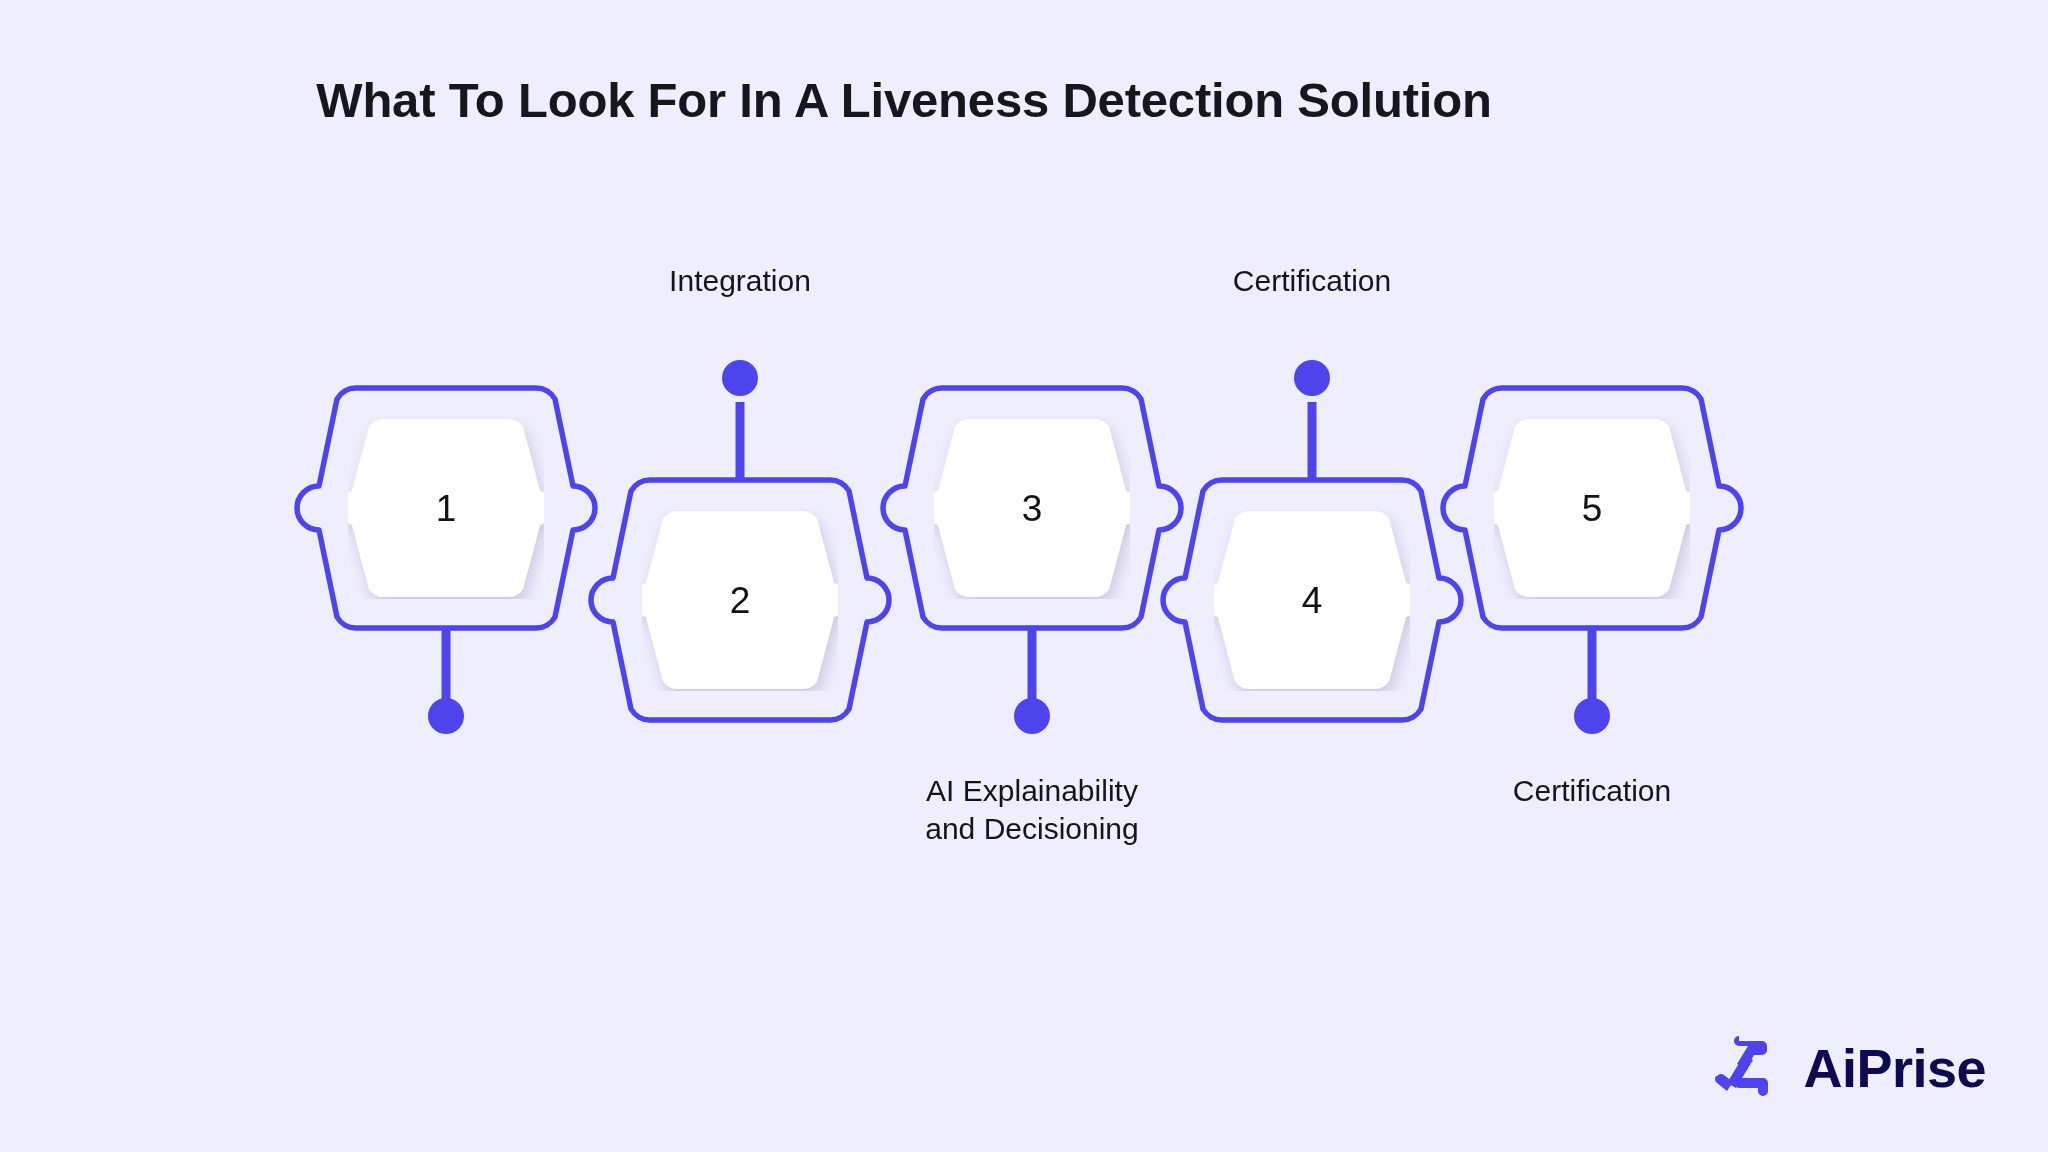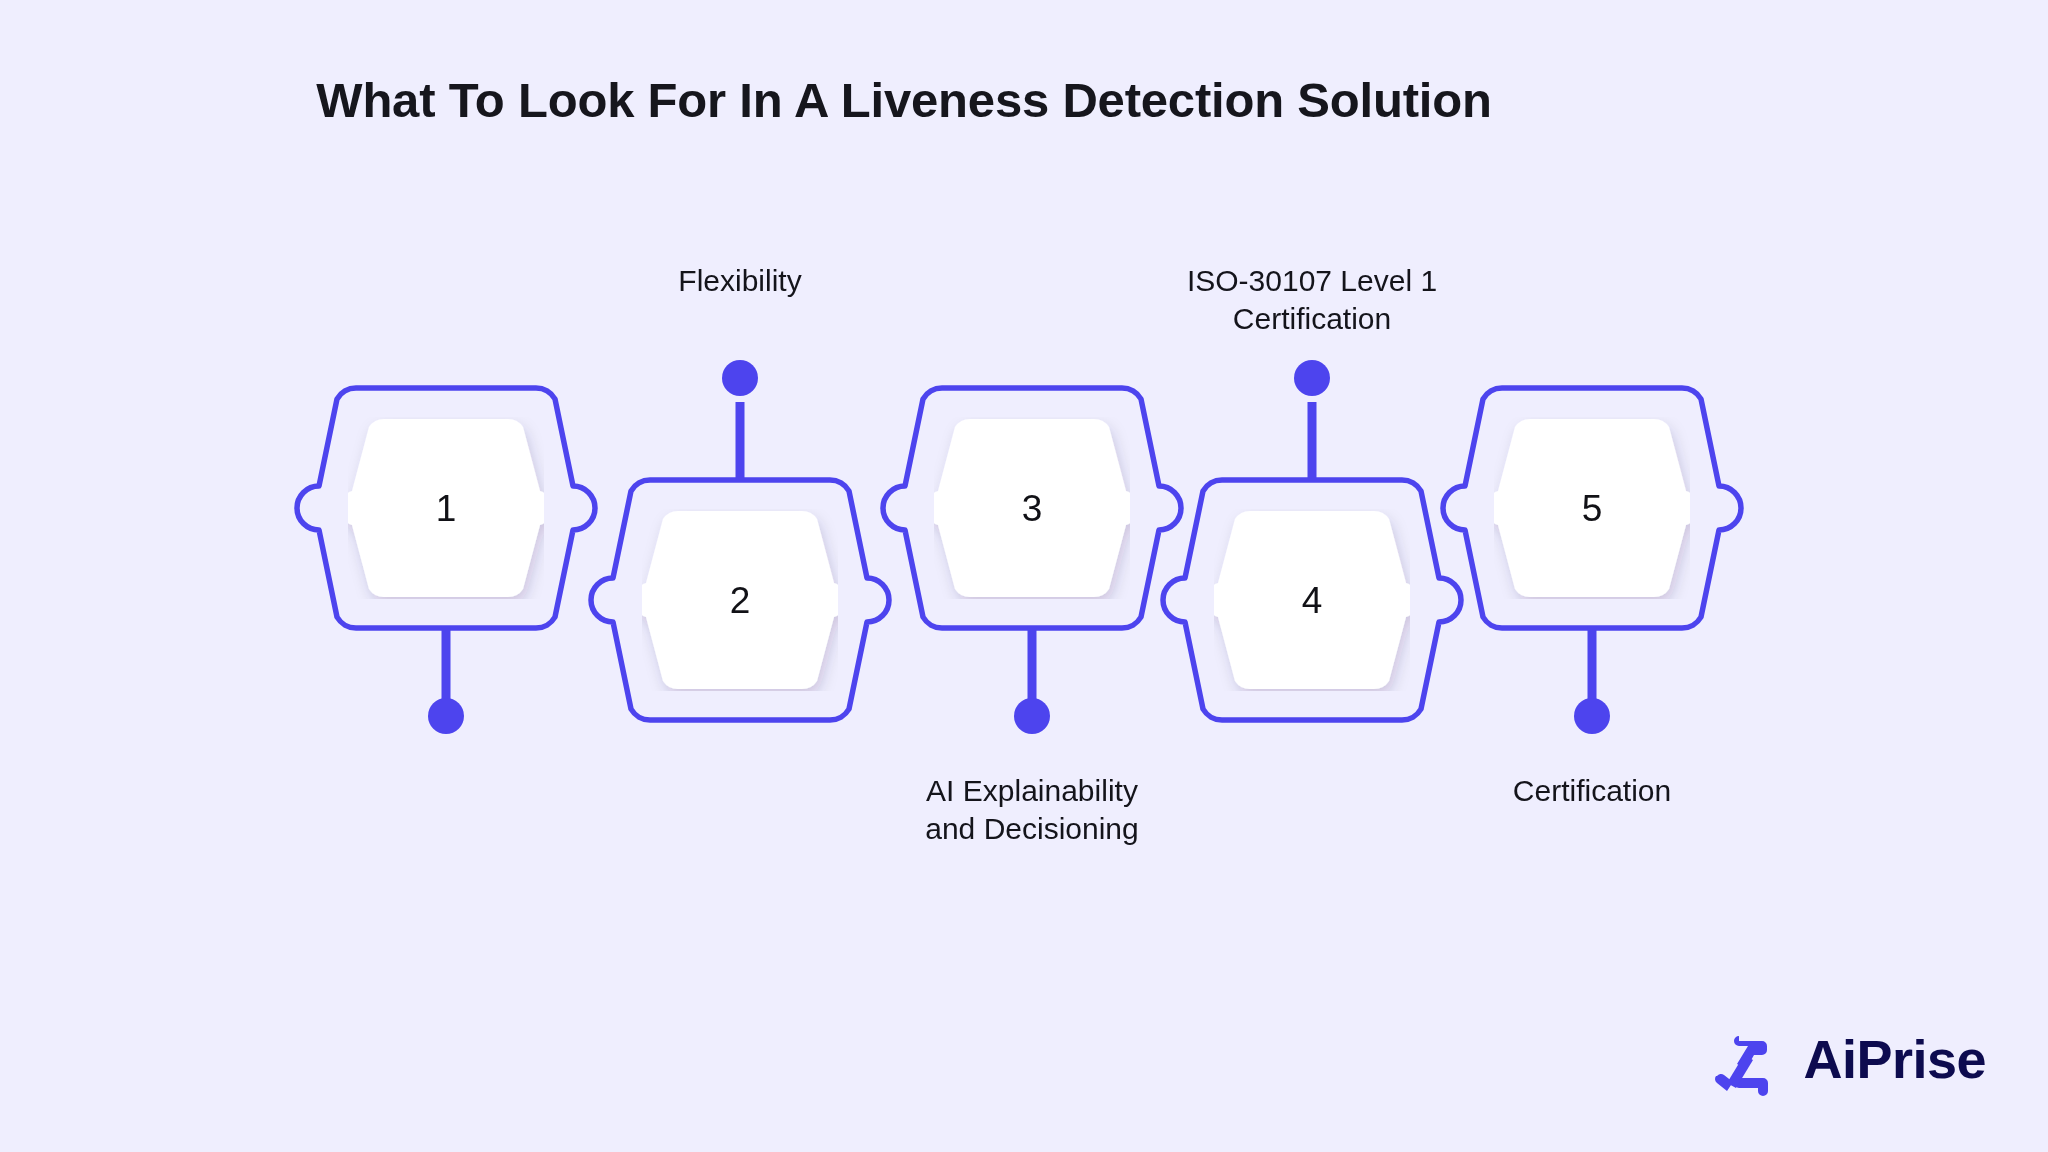--- a/index.html
+++ b/index.html
@@ -137,21 +137,21 @@
   }
   .step.up   .step-label { top:404px; }
   .step.down .step-label { top:-198px; }
 
   
   #logo {
     position:absolute;
     right:62px;
     bottom:48px;
     display:flex;
-    align-items:flex-start;
+    align-items:center;
     gap:22px;
   }
   #logo .mark { width:72px; height:72px; display:block; }
   #logo .wordmark {
     font-size:54px;
     font-weight:bold;
     color:#0d0b4f;
     letter-spacing:-0.5px;
     line-height:1;
   }
@@ -205,21 +205,21 @@
               <path d="M 36,2 L 160,2 A 18,18 0 0 1 175,10 L 192,74 A 18,18 0 0 1 192,108 L 175,172 A 18,18 0 0 1 160,180 L 36,180 A 18,18 0 0 1 21,172 L 4,108 A 18,18 0 0 1 4,74 L 21,10 A 18,18 0 0 1 36,2 Z" fill="#ffffff" filter="url(#sh1)"></path>
             </svg>
             <span class="hex-num">2</span>
           </div>
         </div>
         <div class="connector">
           <span class="stem"></span>
           <span class="dot"></span>
         </div>
         <div class="step-label">
-          <div>Flexibility</div>
+          <div>Integration</div>
         </div>
       </div>
       <div class="step up" style="left: 882px;">
         <div class="hex-wrap">
           <div class="hex-outline">
             <svg viewBox="0 0 272 252" xmlns="http://www.w3.org/2000/svg">
               <path d="M 46,6 L 226,6 A 22,22 0 0 1 245,17 L 263,104 A 22,22 0 0 1 263,148 L 245,235 A 22,22 0 0 1 226,246 L 46,246 A 22,22 0 0 1 27,235 L 9,148 A 22,22 0 0 1 9,104 L 27,17 A 22,22 0 0 1 46,6 Z" fill="none" stroke="#4d44ee" stroke-width="5.5" stroke-linejoin="round"></path>
             </svg>
           </div>
           <div class="hex-inner">
@@ -260,21 +260,20 @@
               <path d="M 36,2 L 160,2 A 18,18 0 0 1 175,10 L 192,74 A 18,18 0 0 1 192,108 L 175,172 A 18,18 0 0 1 160,180 L 36,180 A 18,18 0 0 1 21,172 L 4,108 A 18,18 0 0 1 4,74 L 21,10 A 18,18 0 0 1 36,2 Z" fill="#ffffff" filter="url(#sh3)"></path>
             </svg>
             <span class="hex-num">4</span>
           </div>
         </div>
         <div class="connector">
           <span class="stem"></span>
           <span class="dot"></span>
         </div>
         <div class="step-label">
-          <div>ISO-30107 Level 1</div>
           <div>Certification</div>
         </div>
       </div>
       <div class="step up" style="left: 1442px;">
         <div class="hex-wrap">
           <div class="hex-outline">
             <svg viewBox="0 0 272 252" xmlns="http://www.w3.org/2000/svg">
               <path d="M 46,6 L 226,6 A 22,22 0 0 1 245,17 L 263,104 A 22,22 0 0 1 263,148 L 245,235 A 22,22 0 0 1 226,246 L 46,246 A 22,22 0 0 1 27,235 L 9,148 A 22,22 0 0 1 9,104 L 27,17 A 22,22 0 0 1 46,6 Z" fill="none" stroke="#4d44ee" stroke-width="5.5" stroke-linejoin="round"></path>
             </svg>
           </div>

